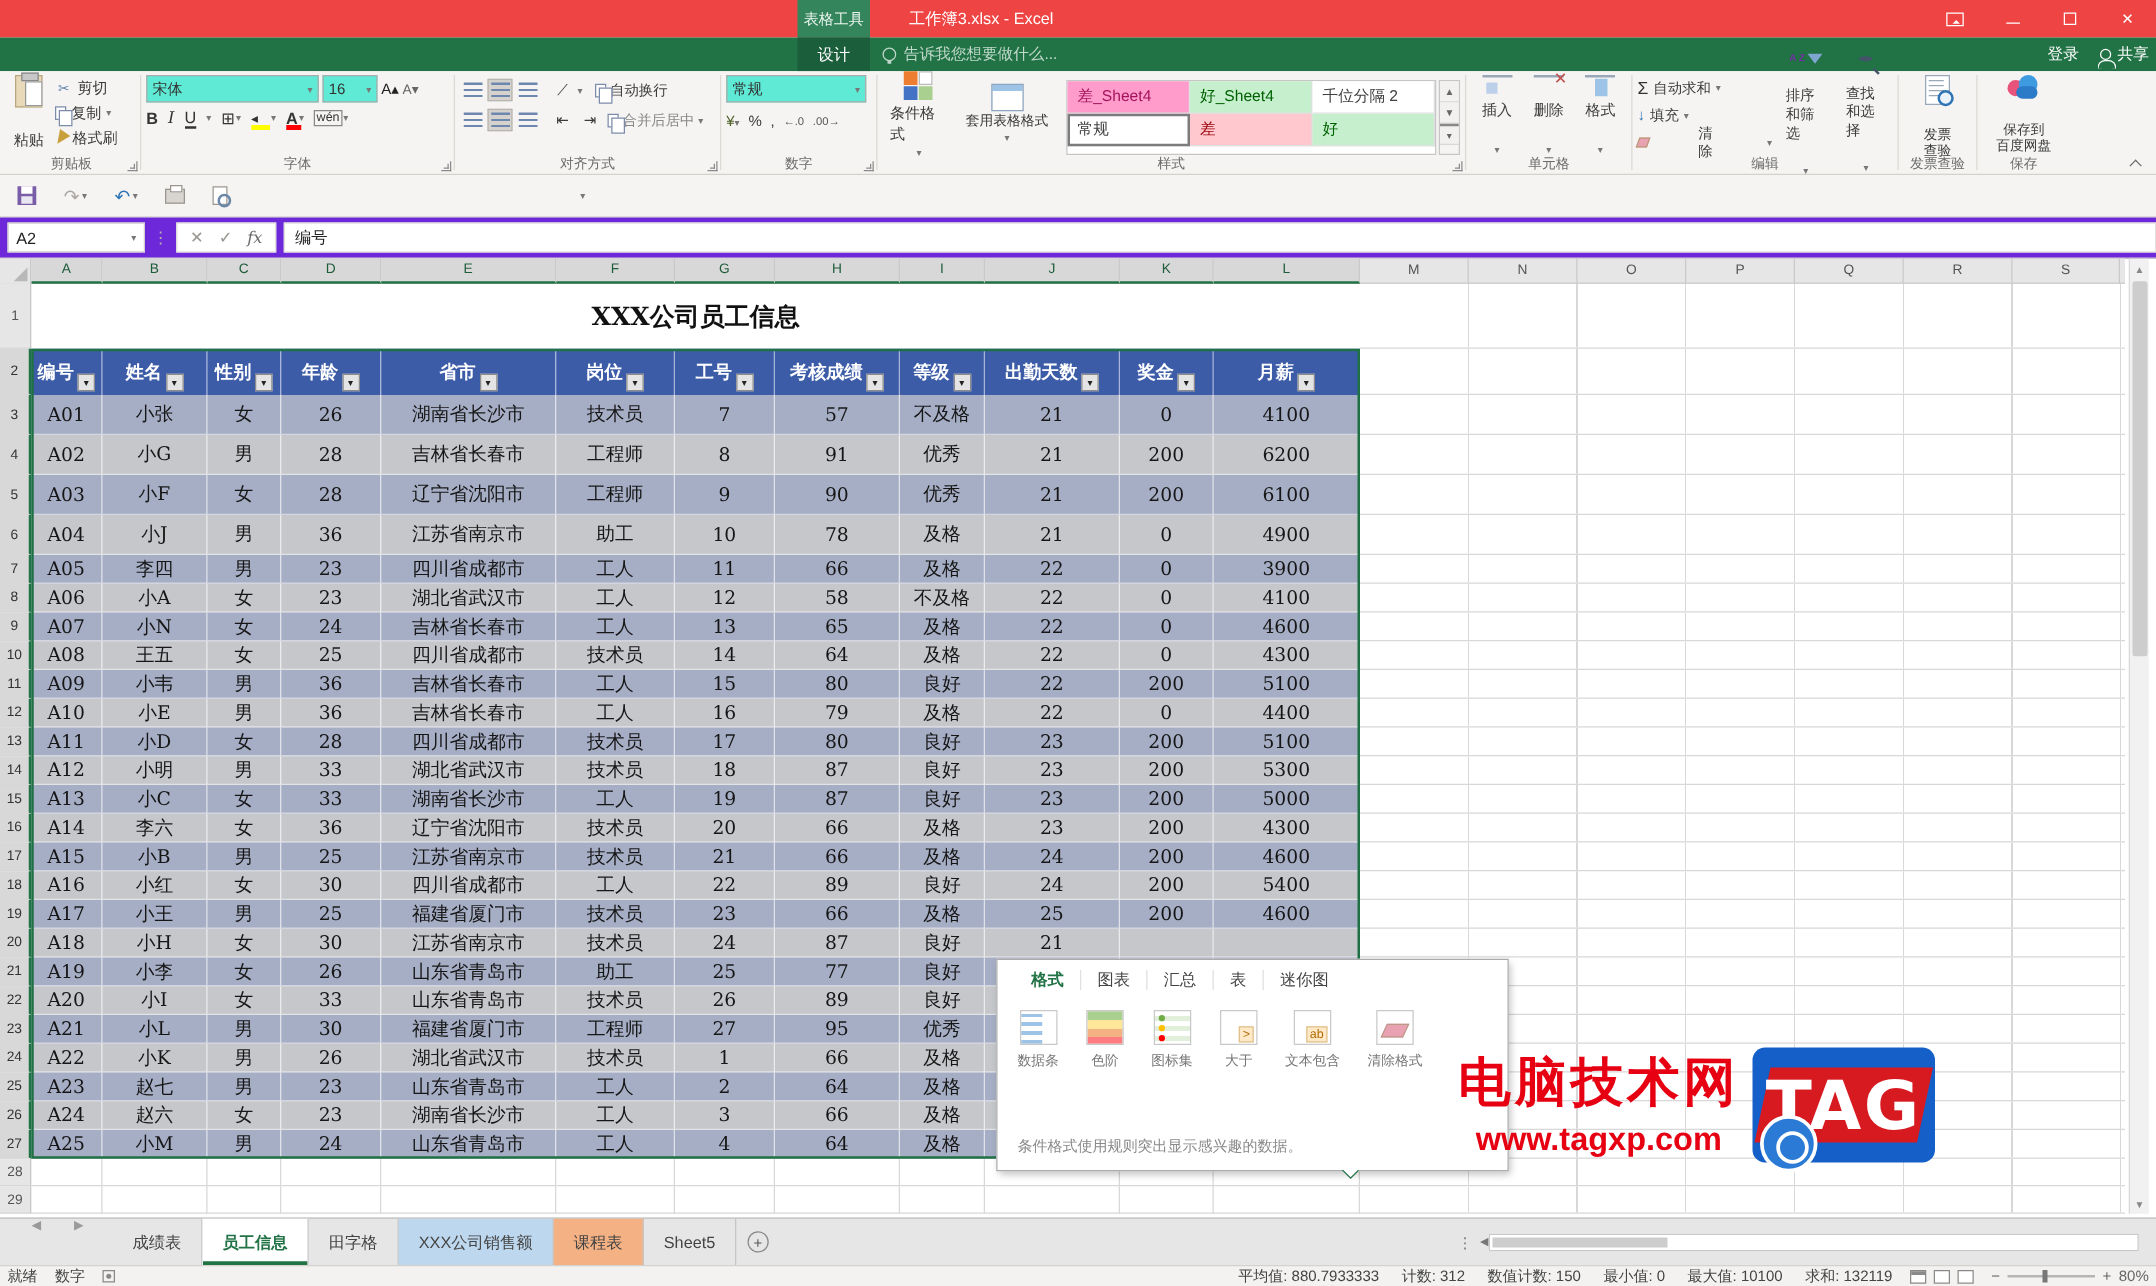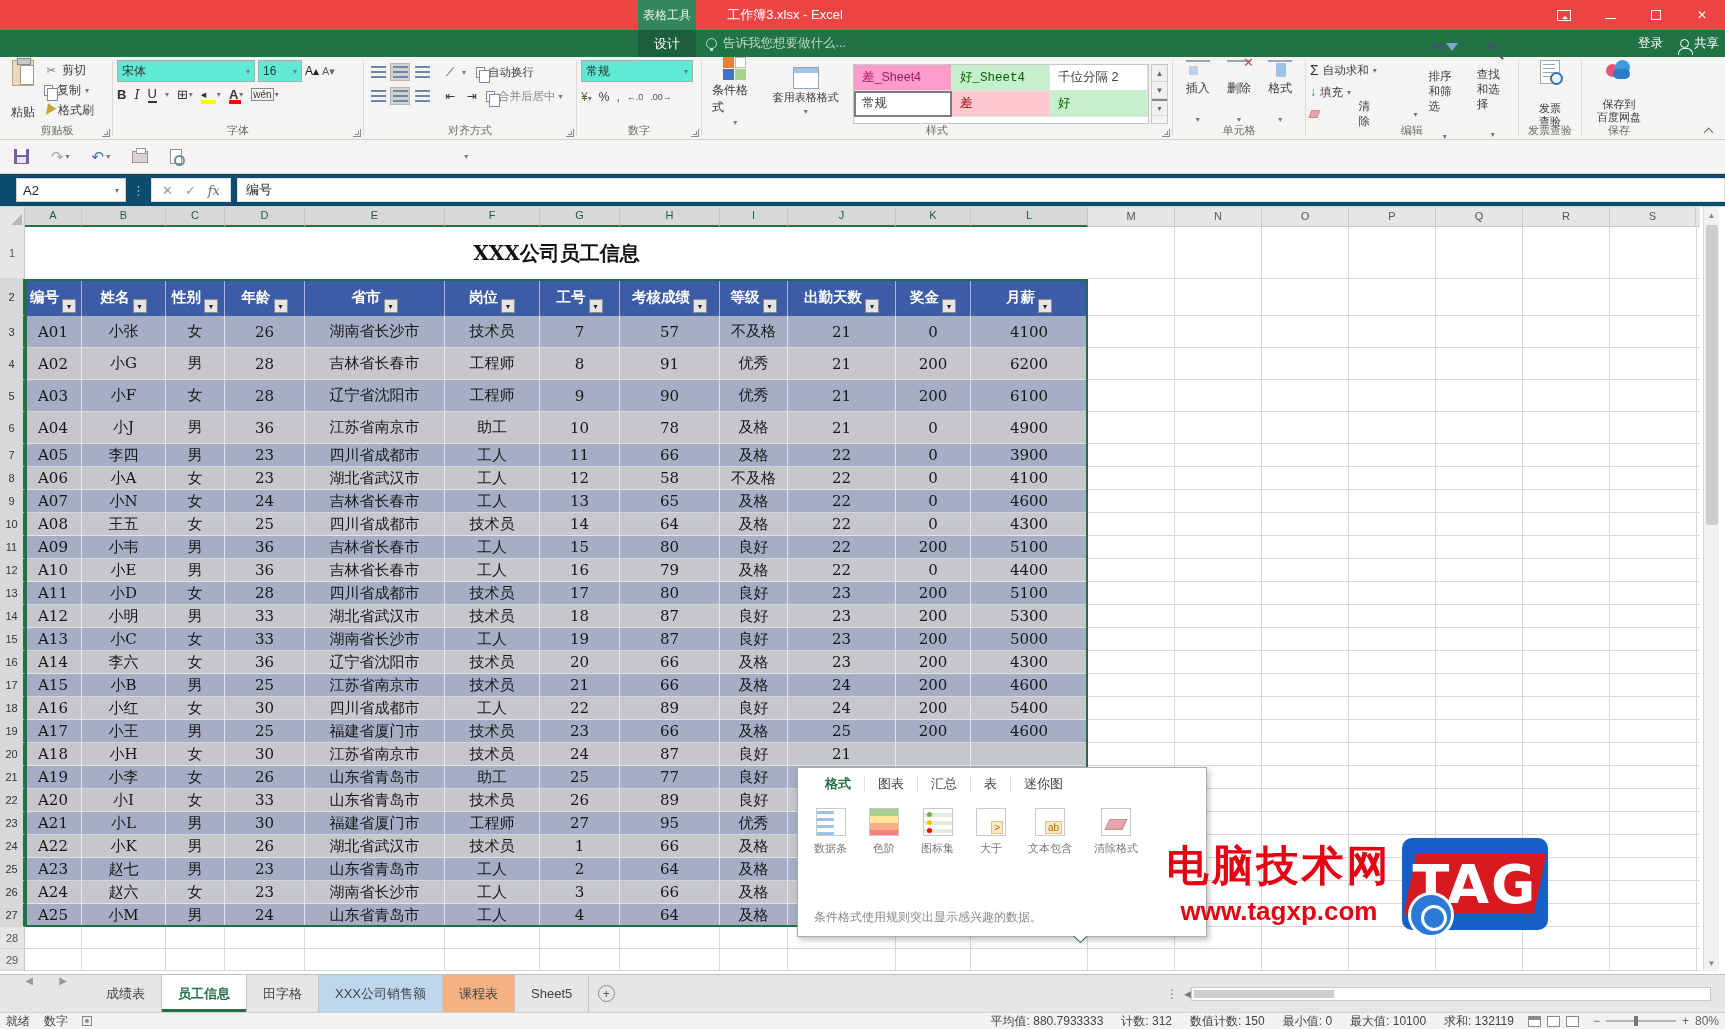--- a/index.html
+++ b/index.html
@@ -114,21 +114,21 @@
   .saveico{width:15px;height:15px;background:#7A5DA8;position:relative;}
   .saveico:before{content:"";position:absolute;left:3px;top:0;width:9px;height:6px;background:#fff;}
   .saveico:after{content:"";position:absolute;left:3px;bottom:1px;width:9px;height:6px;background:#E8E6F0;}
   .grey{color:#A9A6A2;}
   .blue{color:#2E74B5;}
   .printico{width:16px;height:12px;background:#D8D5D0;border:1px solid #9A968F;position:relative;}
   .printico:before{content:"";position:absolute;left:3px;top:-4px;width:8px;height:4px;background:#fff;border:1px solid #9A968F;}
   .pvico{width:12px;height:15px;border:1px solid #9A968F;background:#fff;position:relative;}
   .pvico:after{content:"";position:absolute;right:-4px;bottom:-3px;width:7px;height:7px;border:2px solid #6B87A8;border-radius:50%;}
   
-  .frow{position:absolute;left:0;top:174px;width:100%;height:33px;background:#0c4a6e;display:flex;align-items:center;padding-left:16px;gap:6px;border-bottom:1px solid #D5D2CE;text-align:right;}
+  .frow{position:absolute;left:0;top:174px;width:100%;height:33px;background:#6d28d9;display:flex;align-items:center;padding-left:6px;gap:6px;border-bottom:1px solid #D5D2CE;text-align:right;}
   .namebox{width:110px;height:24px;background:#fff;border:1px solid #D0CECB;display:flex;align-items:center;justify-content:space-between;padding:0 6px;font-size:13px;}
   .fbtns{display:flex;align-items:center;gap:12px;color:#9B9892;background:#fff;border:1px solid #E2E0DD;height:24px;padding:0 10px;font-size:13px;}
   .fxi{font-family:"DejaVu Serif",serif;font-style:italic;color:#6A6A6A;}
   .fcontent{flex:1;height:24px;background:#fff;border:1px solid #E2E0DD;display:flex;align-items:center;padding-left:8px;font-size:13px;}
   
   .gridwrap{position:absolute;left:0;top:207px;width:1700px;height:764px;background:#fff;}
   .letters{display:flex;height:20px;background:#E6E6E6;border-bottom:1px solid #C9C9C9;}
   .corner{width:25px;height:20px;background:#E6E6E6;border-right:1px solid #C9C9C9;position:relative;}
   .corner:after{content:"";position:absolute;right:2px;bottom:2px;border-left:11px solid transparent;border-bottom:11px solid #B8B8B8;}
   .letter{height:20px;text-align:center;font-size:11px;line-height:19px;color:#555;border-right:1px solid #C9C9C9;}
@@ -401,21 +401,21 @@
           </span>
         <span>条件格式</span>
         <span class="dd">▾</span>
       </div>
       <div class="stylebig">
         <span class="tblico"></span>
         <span class="twoline"><span>套用表格格式</span> <span class="dd">▾</span></span>
       </div>
       <div class="gallery">
           <div class="chip" style="background: rgb(255, 156, 203); color: rgb(164, 20, 94);">差_Sheet4</div>
-          <div class="chip" style="background: rgb(198, 239, 206); color: rgb(0, 97, 0); font-family: Liberation Mono, monospace;">好_Sheet4</div>
+          <div class="chip" style="background: rgb(198, 239, 206); color: rgb(0, 97, 0);">好_Sheet4</div>
           <div class="chip" style="background: rgb(255, 255, 255); color: rgb(64, 64, 64);">千位分隔 2</div>
           <div class="chip chip-sel" style="background: rgb(255, 255, 255); color: rgb(64, 64, 64);">常规</div>
           <div class="chip" style="background: rgb(255, 199, 206); color: rgb(156, 0, 6);">差</div>
           <div class="chip" style="background: rgb(198, 239, 206); color: rgb(0, 97, 0);">好</div>
         </div>
       <div class="galarrows">
         <span>▲</span>
         <span>▼</span>
         <span style="border-top:2px solid #888;">▾</span>
       </div>

